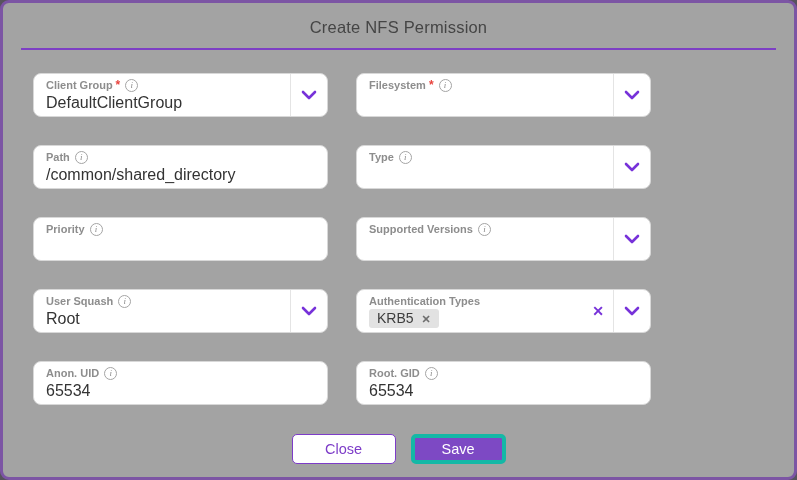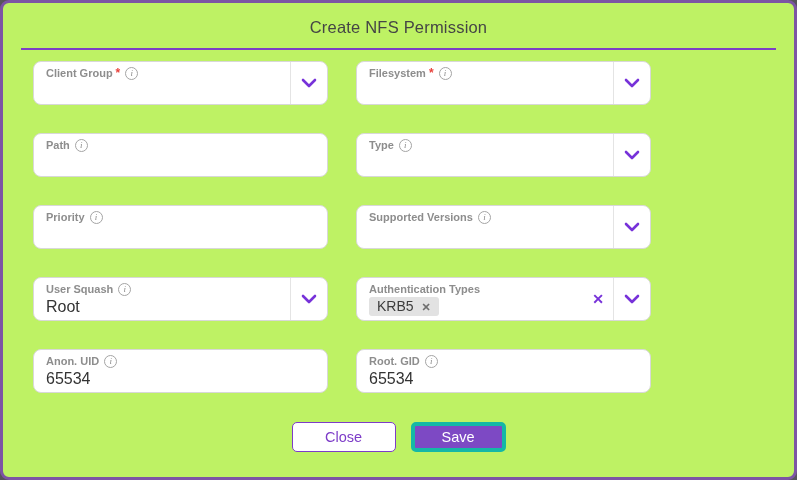--- a/index.html
+++ b/index.html
@@ -5,39 +5,39 @@
   * { box-sizing: border-box; margin: 0; padding: 0; }
   html, body { width: 797px; height: 480px; }
   body {
     background: #57545c;
     font-family: "Liberation Sans", sans-serif;
     position: relative;
   }
   .modal {
     position: absolute;
     inset: 0;
-    background: #bef264;
+    background: #a3a3a3;
     border: 3px solid #7c55a4;
     border-radius: 9px;
     overflow: hidden;
   }
   .modal-header {
     margin: 0 18px;
     padding-top: 15px;
     padding-bottom: 11px;
     text-align: center;
     border-bottom: 2px solid #7d3fc4;
   }
   .modal-title {
     font-size: 16.5px;
     color: #454545;
     letter-spacing: 0.2px;
   }
   .form-grid {
-    margin: 11px 0 0 30px;
+    margin: 23px 0 0 30px;
     width: 620px;
     display: grid;
     grid-template-columns: 295px 295px;
     column-gap: 30px;
     row-gap: 29px;
     gap: 28px;
   }
   .field {
     height: 44px;
     border: 1px solid #d8d8d8;
@@ -175,20 +175,21 @@
 
   <div class="form-grid">
 
     <div class="field">
       <div class="field-main">
         <div class="field-label-row">
           <span class="field-label">Client Group</span>
           <span class="req">*</span>
           <span class="info-icon">i</span>
         </div>
+        <div class="field-value">DefaultClientGroup</div>
       </div>
       <div class="chevron-box">
         <svg width="16" height="10" viewBox="0 0 16 10">
             <path d="M2 2 L8 8 L14 2" fill="none" stroke="#7732d9" stroke-width="2.6" stroke-linecap="round" stroke-linejoin="round"></path>
           </svg>
       </div>
     </div>
 
     <div class="field">
       <div class="field-main">
@@ -203,20 +204,23 @@
             <path d="M2 2 L8 8 L14 2" fill="none" stroke="#7732d9" stroke-width="2.6" stroke-linecap="round" stroke-linejoin="round"></path>
           </svg>
       </div>
     </div>
 
     <div class="field">
       <div class="field-main">
         <div class="field-label-row">
           <span class="field-label">Path</span>
           <span class="info-icon">i</span>
+        </div>
+        <div class="field-value">
+          <input type="text" value="/common/shared_directory" style="">
         </div>
       </div>
     </div>
 
     <div class="field">
       <div class="field-main">
         <div class="field-label-row">
           <span class="field-label">Type</span>
           <span class="info-icon">i</span>
         </div>

